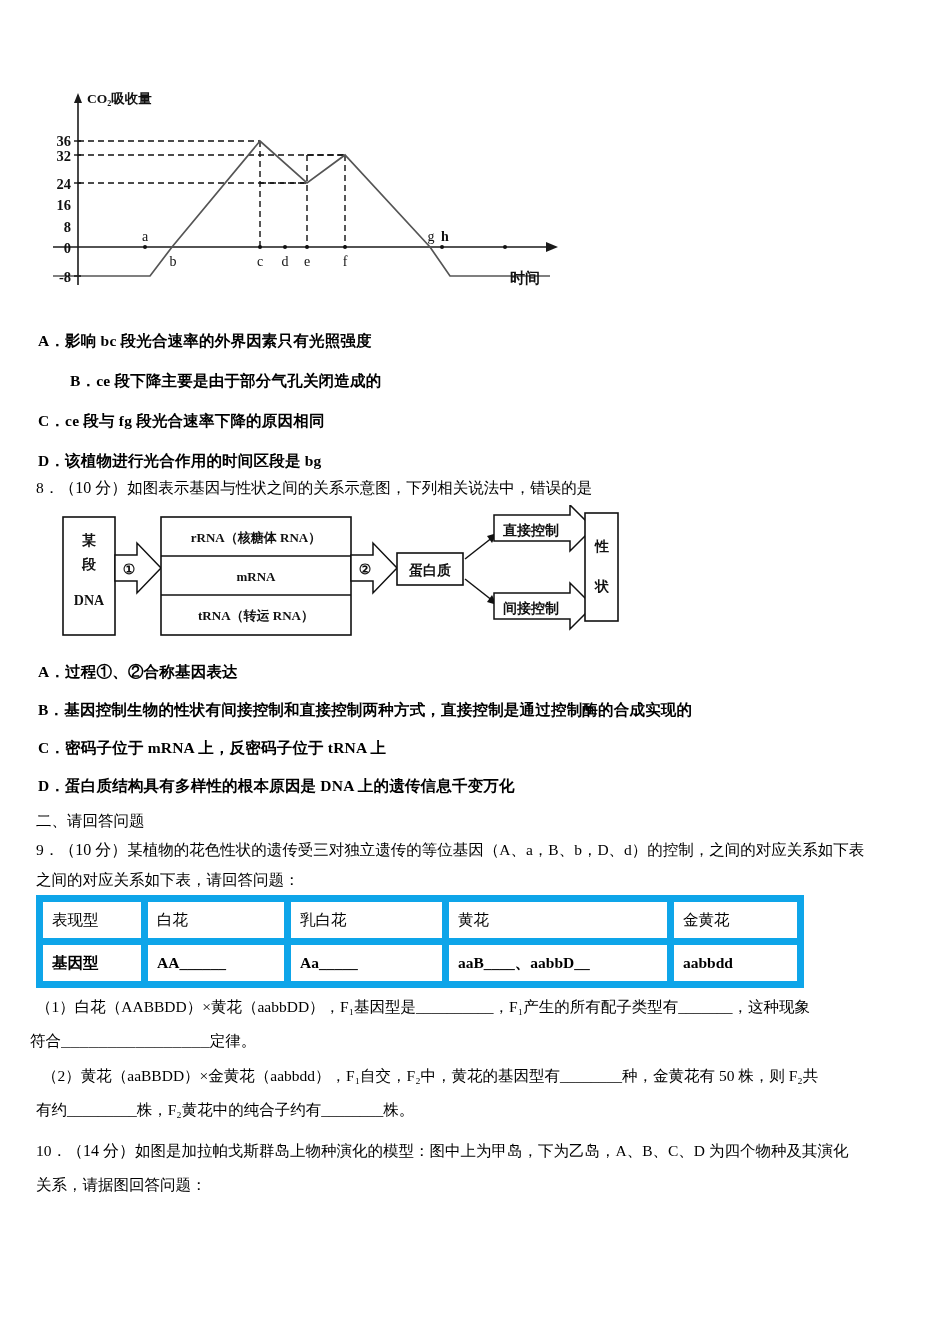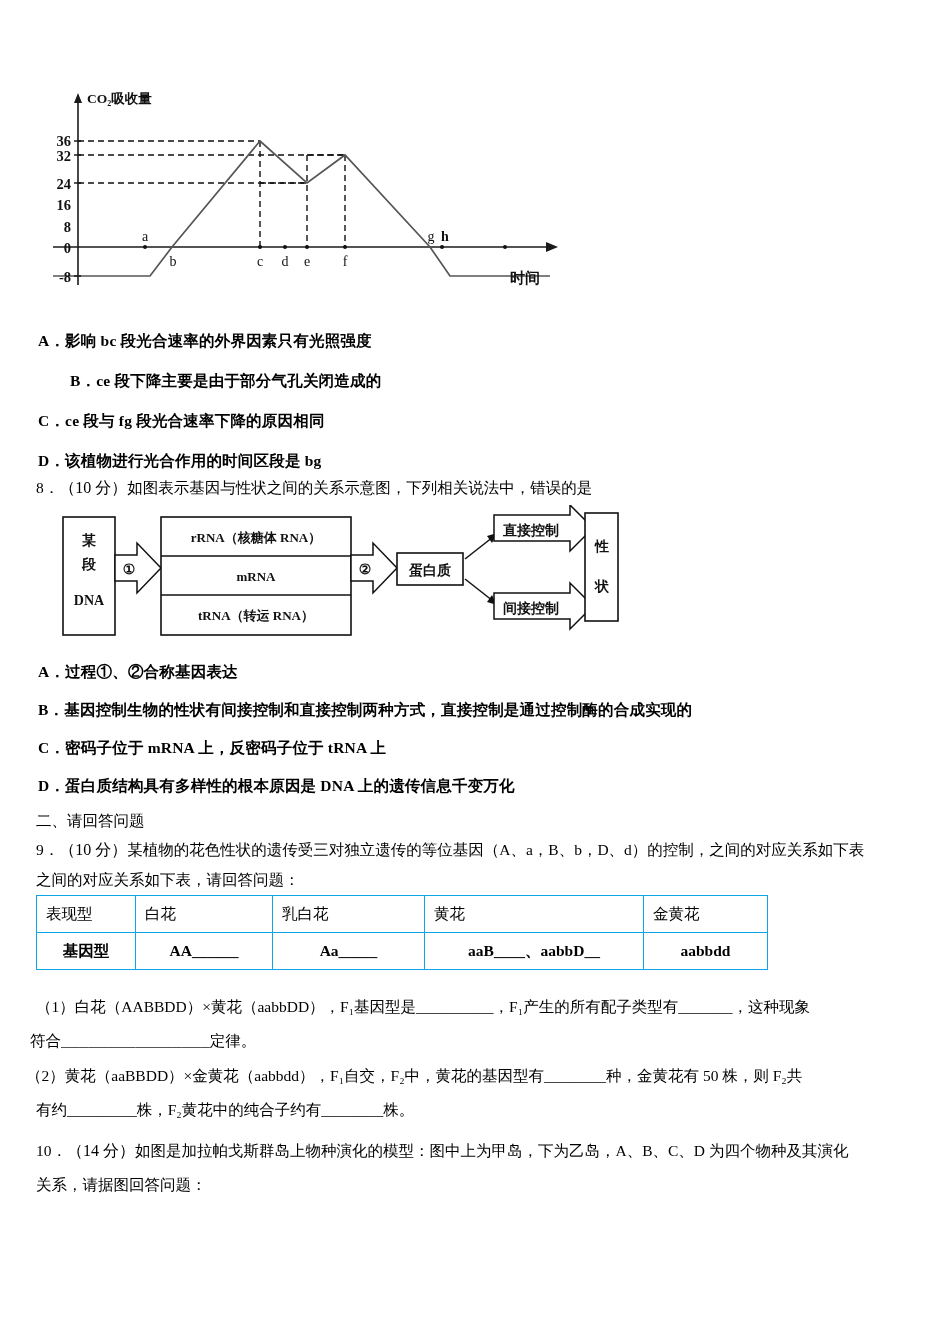--- a/index.html
+++ b/index.html
@@ -61,31 +61,31 @@
   
   table.geno {
     position: absolute;
     left: 36px;
     top: 895px;
     border-collapse: collapse;
     font-family: "Liberation Serif", "DejaVu Serif", serif;
     font-size: 15.5px;
   }
   table.geno td {
-    border: 1px solid #0ea5e9;
+    border: 7px solid #0ea5e9;
     padding: 7px 9px;
     vertical-align: middle;
     height: 22px;
   }
   table.geno td.hdr { width: 80px; }
   table.geno td.c1 { width: 118px; }
   table.geno td.c2 { width: 133px; }
   table.geno td.c3 { width: 200px; }
   table.geno td.c4 { width: 105px; }
-  table.geno tr.row-geno td { font-weight: bold; text-align: center; }
+  table.geno tr.row-geno td { font-weight: bold; }
   table.geno tr.row-pheno td { font-weight: normal; }
 </style>
 </head>
 <body>
 
 <div class="page">
 
   <div class="chart-wrap">
     <svg class="chart-svg" width="560" height="210" viewBox="0 0 560 210">
 
@@ -244,21 +244,21 @@
       <td class="c1">AA______</td>
       <td class="c2">Aa_____</td>
       <td class="c3">aaB____、aabbD__</td>
       <td class="c4">aabbdd</td>
     </tr>
   </tbody>
     </table>
 
   <div class="qline" style="left:36px; top:997px;">（1）白花（AABBDD）×黄花（aabbDD），F₁基因型是__________，F₁产生的所有配子类型有_______，这种现象</div>
   <div class="qline" style="left:30px; top:1031px;font-family:Liberation Mono, monospace;">符合________________定律。</div>
-  <div class="qline" style="left:26px; top:1066px;text-align:right;">（2）黄花（aaBBDD）×金黄花（aabbdd），F₁自交，F₂中，黄花的基因型有________种，金黄花有 50 株，则 F₂共</div>
+  <div class="qline" style="left:42px; top:1066px;text-align:right;">（2）黄花（aaBBDD）×金黄花（aabbdd），F₁自交，F₂中，黄花的基因型有________种，金黄花有 50 株，则 F₂共</div>
   <div class="qline" style="left:36px; top:1100px;">有约_________株，F₂黄花中的纯合子约有________株。</div>
 
   <div class="qline" style="left:36px; top:1141px;">
     <span>10．</span><span class="small-paren">（14 分）</span><span>如图是加拉帕戈斯群岛上物种演化的模型：图中上为甲岛，下为乙岛，A、B、C、D 为四个物种及其演化</span>
   </div>
   <div class="qline" style="left:36px; top:1175px;">关系，请据图回答问题：</div>
 
 </div>
 
 </body></html>

